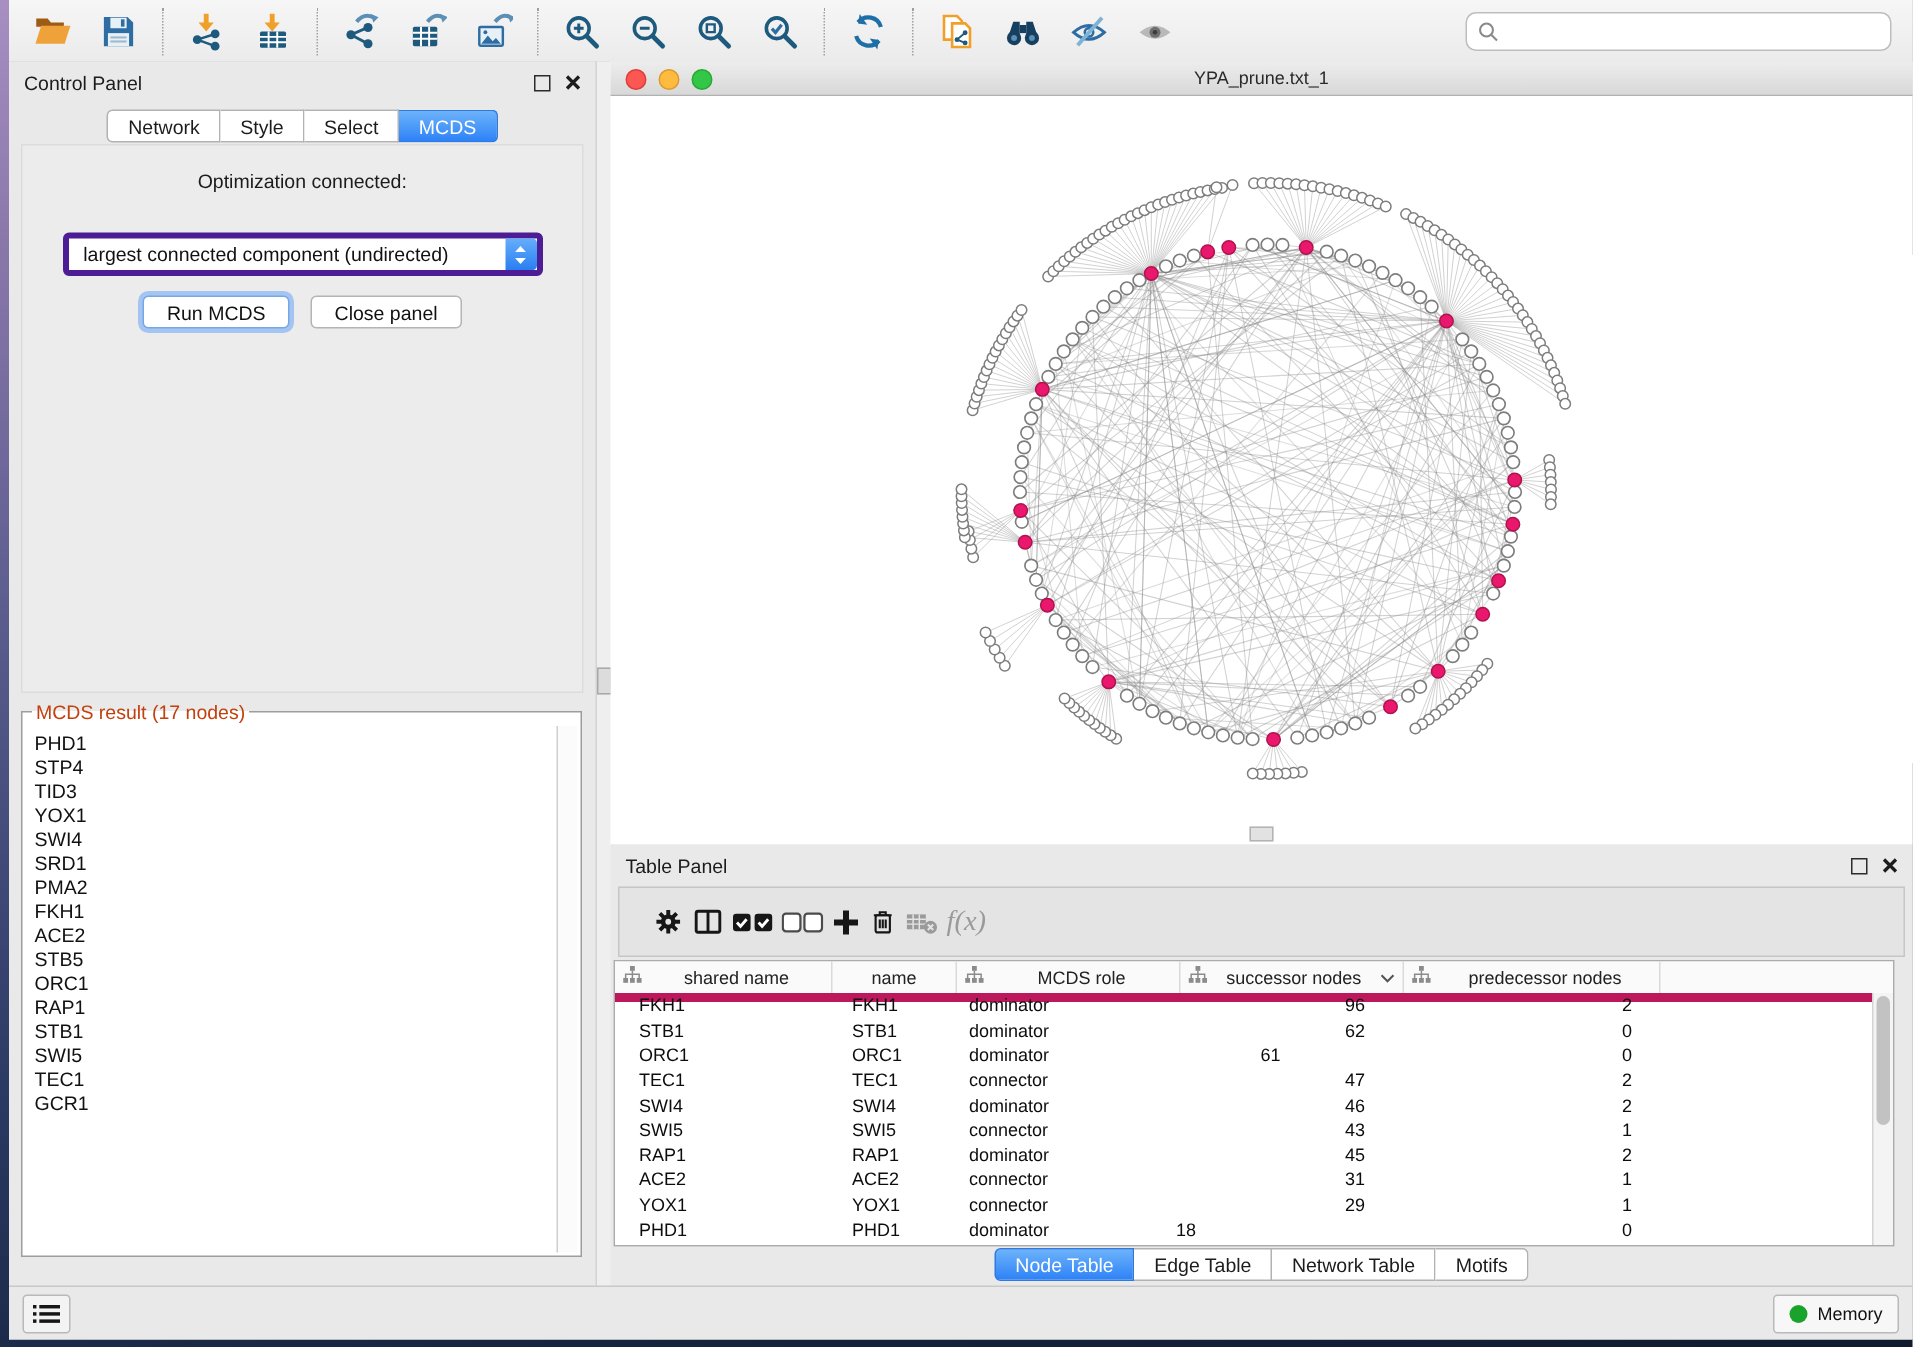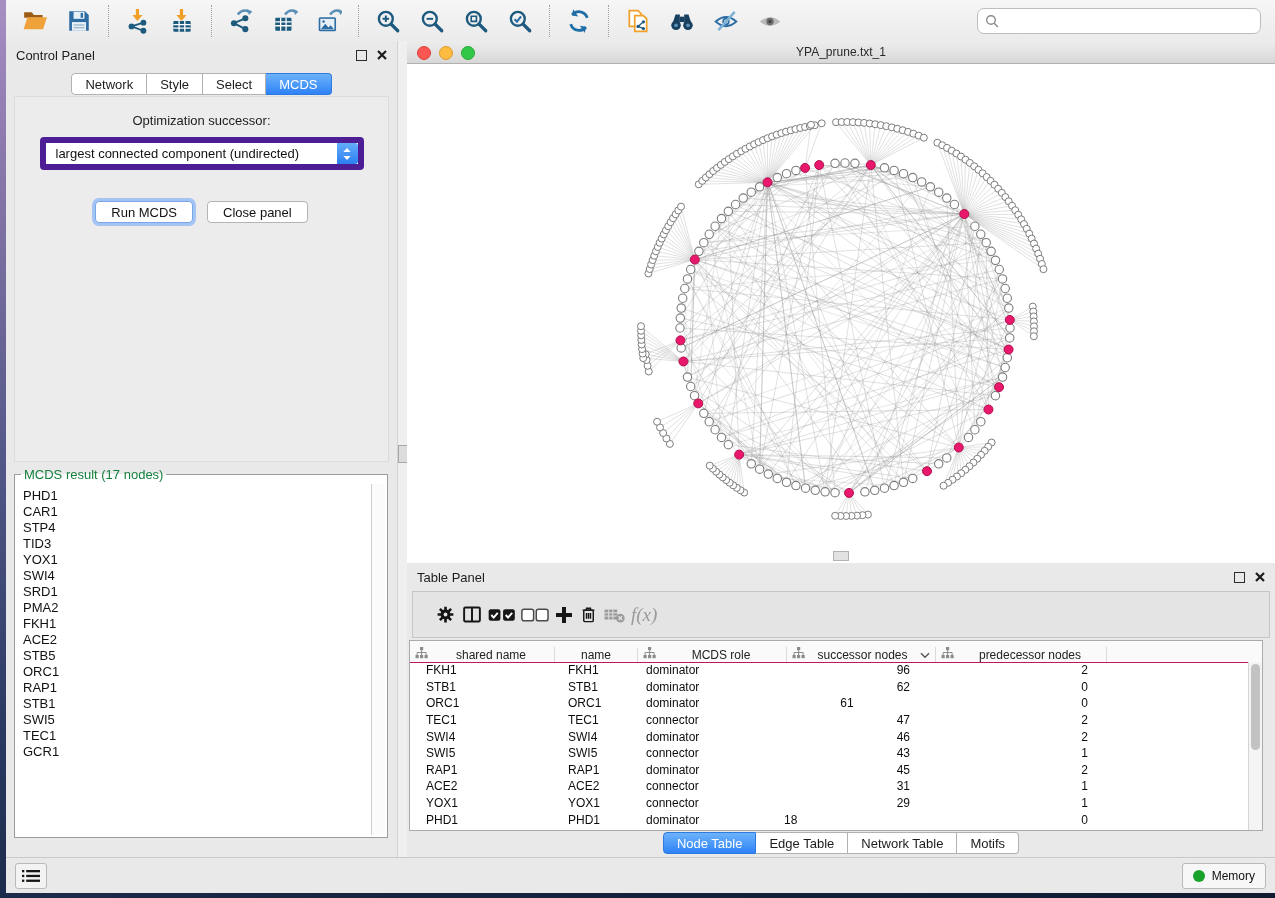--- a/index.html
+++ b/index.html
@@ -28,31 +28,31 @@
   .float-btn{width:9px;height:9px;border:1.6px solid #2b2b2b;display:inline-block;}
   .close-btn{display:flex;align-items:center;}
   .ctabs{position:absolute;top:32px;left:0;right:0;display:flex;justify-content:center;}
   .ctab{height:20px;padding:0 13px;font-size:13px;color:#1c1c1c;background:#fff;
     border:1px solid #b2b2b2;border-left:none;display:flex;align-items:center;cursor:default;}
   .ctab:first-child{border-left:1px solid #b2b2b2;border-radius:4px 0 0 4px;}
   .ctab:last-child{border-radius:0 4px 4px 0;}
   .ctab.active{background:linear-gradient(#6db3fb,#2e82f7);border-color:#2e7ae0;color:#fff;}
   .mcds-pane{position:absolute;top:55px;left:8px;right:8px;height:364px;background:#ececec;border:1px solid #dcdcdc;}
   .opt-label{text-align:center;margin-top:16px;font-size:13px;color:#1c1c1c;}
-  .dropdown{width:302px;height:21px;margin:9px auto 0;background:#fff;border:6px solid #4c1d95;
+  .dropdown{width:302px;height:21px;margin:27px auto 0;background:#fff;border:4px solid #4c1d95;
     border-radius:4px;position:relative;display:flex;align-items:center;font-size:13px;color:#111;padding-left:10px;}
   .dd-stepper{position:absolute;right:0;top:0;width:21px;height:21px;border-radius:0 3px 3px 0;
     background:linear-gradient(#65aefc,#2a7ef0);display:flex;align-items:center;justify-content:center;}
-  .btn-row{display:flex;justify-content:center;gap:14px;margin-top:31px;}
+  .btn-row{display:flex;justify-content:center;gap:14px;margin-top:13px;}
   .btn{height:22px;padding:0 15px;background:#fff;border:1px solid #b4b4b4;border-radius:4px;
     font-size:13px;color:#111;display:inline-flex;align-items:center;}
   .btn.focus{box-shadow:0 0 0 3px rgba(106,164,248,.55);border-color:#77a7e8;}
   fieldset.result-fs{position:absolute;left:8px;right:9px;top:426px;bottom:20px;margin:0;padding:0;
     border:1px solid #9d9d9d;background:#fff;}
-  fieldset.result-fs legend{font-size:13px;color:#15803d;margin-left:6px;padding:0 3px;}
+  fieldset.result-fs legend{font-size:13px;color:#c2410c;margin-left:6px;padding:0 3px;}
   .mcds-list{position:absolute;top:2px;left:3px;right:17px;bottom:2px;overflow:hidden;
     font-size:13px;line-height:16px;color:#111;padding:4px 0 0 5px;}
   .list-scroll{position:absolute;top:2px;right:2px;bottom:2px;width:13px;background:#fbfbfb;border-left:1px solid #cfcfcf;}
 
   
   .v-splitter{position:absolute;left:391px;top:41px;width:10px;bottom:35px;background:#efefef;
     border-left:1px solid #d2d2d2;border-right:1px solid #bdbdbd;}
   .v-handle{position:absolute;top:404px;left:0;width:8px;height:16px;background:#dcdcdc;border:1px solid #a8a8a8;}
 
   
@@ -65,21 +65,21 @@
   .net-canvas svg{width:100%;height:100%;display:block;}
   .h-handle{position:absolute;bottom:2px;left:50%;margin-left:-8px;width:14px;height:8px;background:#e2e2e2;border:1px solid #b3b3b3;}
 
   
   .table-panel{position:absolute;left:401px;top:563px;right:0;bottom:35px;background:#e9e9e9;}
   .tp-toolbar{position:absolute;top:28px;left:5px;right:5px;height:45px;background:#e4e4e4;
     border:1px solid #c6c6c6;display:flex;align-items:center;gap:5px;padding-left:22px;}
   .tpbtn{display:flex;align-items:center;justify-content:center;}
   .fx{font-family:"Liberation Serif",serif;font-style:italic;font-size:19px;color:#9a9a9a;}
   .tp-table{position:absolute;top:77px;left:2px;right:12px;height:189px;background:#fff;border:1px solid #ababab;font-size:12px;}
-  .thead{display:flex;height:21px;background:#fafafa;border-bottom:1px solid #be185d;align-items:flex-end;}
+  .thead{display:flex;height:21px;background:#fafafa;border-bottom:6px solid #be185d;}
   .th{display:flex;align-items:center;border-right:1px solid #dadada;color:#222;position:relative;}
   .th .lbl{flex:1;text-align:center;}
   .th .treeicon{margin-left:5px;}
   .th .sort{margin-right:5px;}
   .tbody{position:absolute;top:21px;left:0;right:13px;bottom:0;overflow:hidden;}
   .tr{display:flex;height:16.6px;align-items:center;color:#0d0d0d;}
   .td{white-space:nowrap;overflow:hidden;}
   .tp-scroll{position:absolute;right:0;top:21px;bottom:0;width:13px;background:#f4f4f4;border-left:1px solid #d4d4d4;}
   .tp-thumb{position:absolute;top:2px;left:2px;width:9px;height:86px;background:#c2c2c2;border-radius:5px;}
   .tp-tabs{position:absolute;bottom:4px;left:0;right:0;display:flex;justify-content:center;}
@@ -274,40 +274,39 @@
           </span>
       </span>
     </div>
     <div class="ctabs" id="control-tabs">
         <div class="ctab">Network</div>
         <div class="ctab">Style</div>
         <div class="ctab">Select</div>
         <div class="ctab active">MCDS</div>
       </div>
     <div class="mcds-pane">
-      <div class="opt-label">Optimization successor:</div>
+      <div class="opt-label">Optimization connected:</div>
       <div class="dropdown">
         <span>largest connected component (undirected)</span>
         <span class="dd-stepper">
             <svg width="10" height="14" viewBox="0 0 10 14">
               <path d="M5 1l3.6 4H1.4z" fill="#fff"></path>
               <path d="M5 13l3.6-4H1.4z" fill="#fff"></path>
             </svg>
           </span>
       </div>
       <div class="btn-row">
         <button class="btn focus">Run MCDS</button>
         <button class="btn">Close panel</button>
       </div>
     </div>
     <fieldset class="result-fs">
       <legend>MCDS result (17 nodes)</legend>
       <div class="mcds-list" id="mcds-list">
           <div class="list-item">PHD1</div>
-          <div class="list-item">CAR1</div>
           <div class="list-item">STP4</div>
           <div class="list-item">TID3</div>
           <div class="list-item">YOX1</div>
           <div class="list-item">SWI4</div>
           <div class="list-item">SRD1</div>
           <div class="list-item">PMA2</div>
           <div class="list-item">FKH1</div>
           <div class="list-item">ACE2</div>
           <div class="list-item">STB5</div>
           <div class="list-item">ORC1</div>

